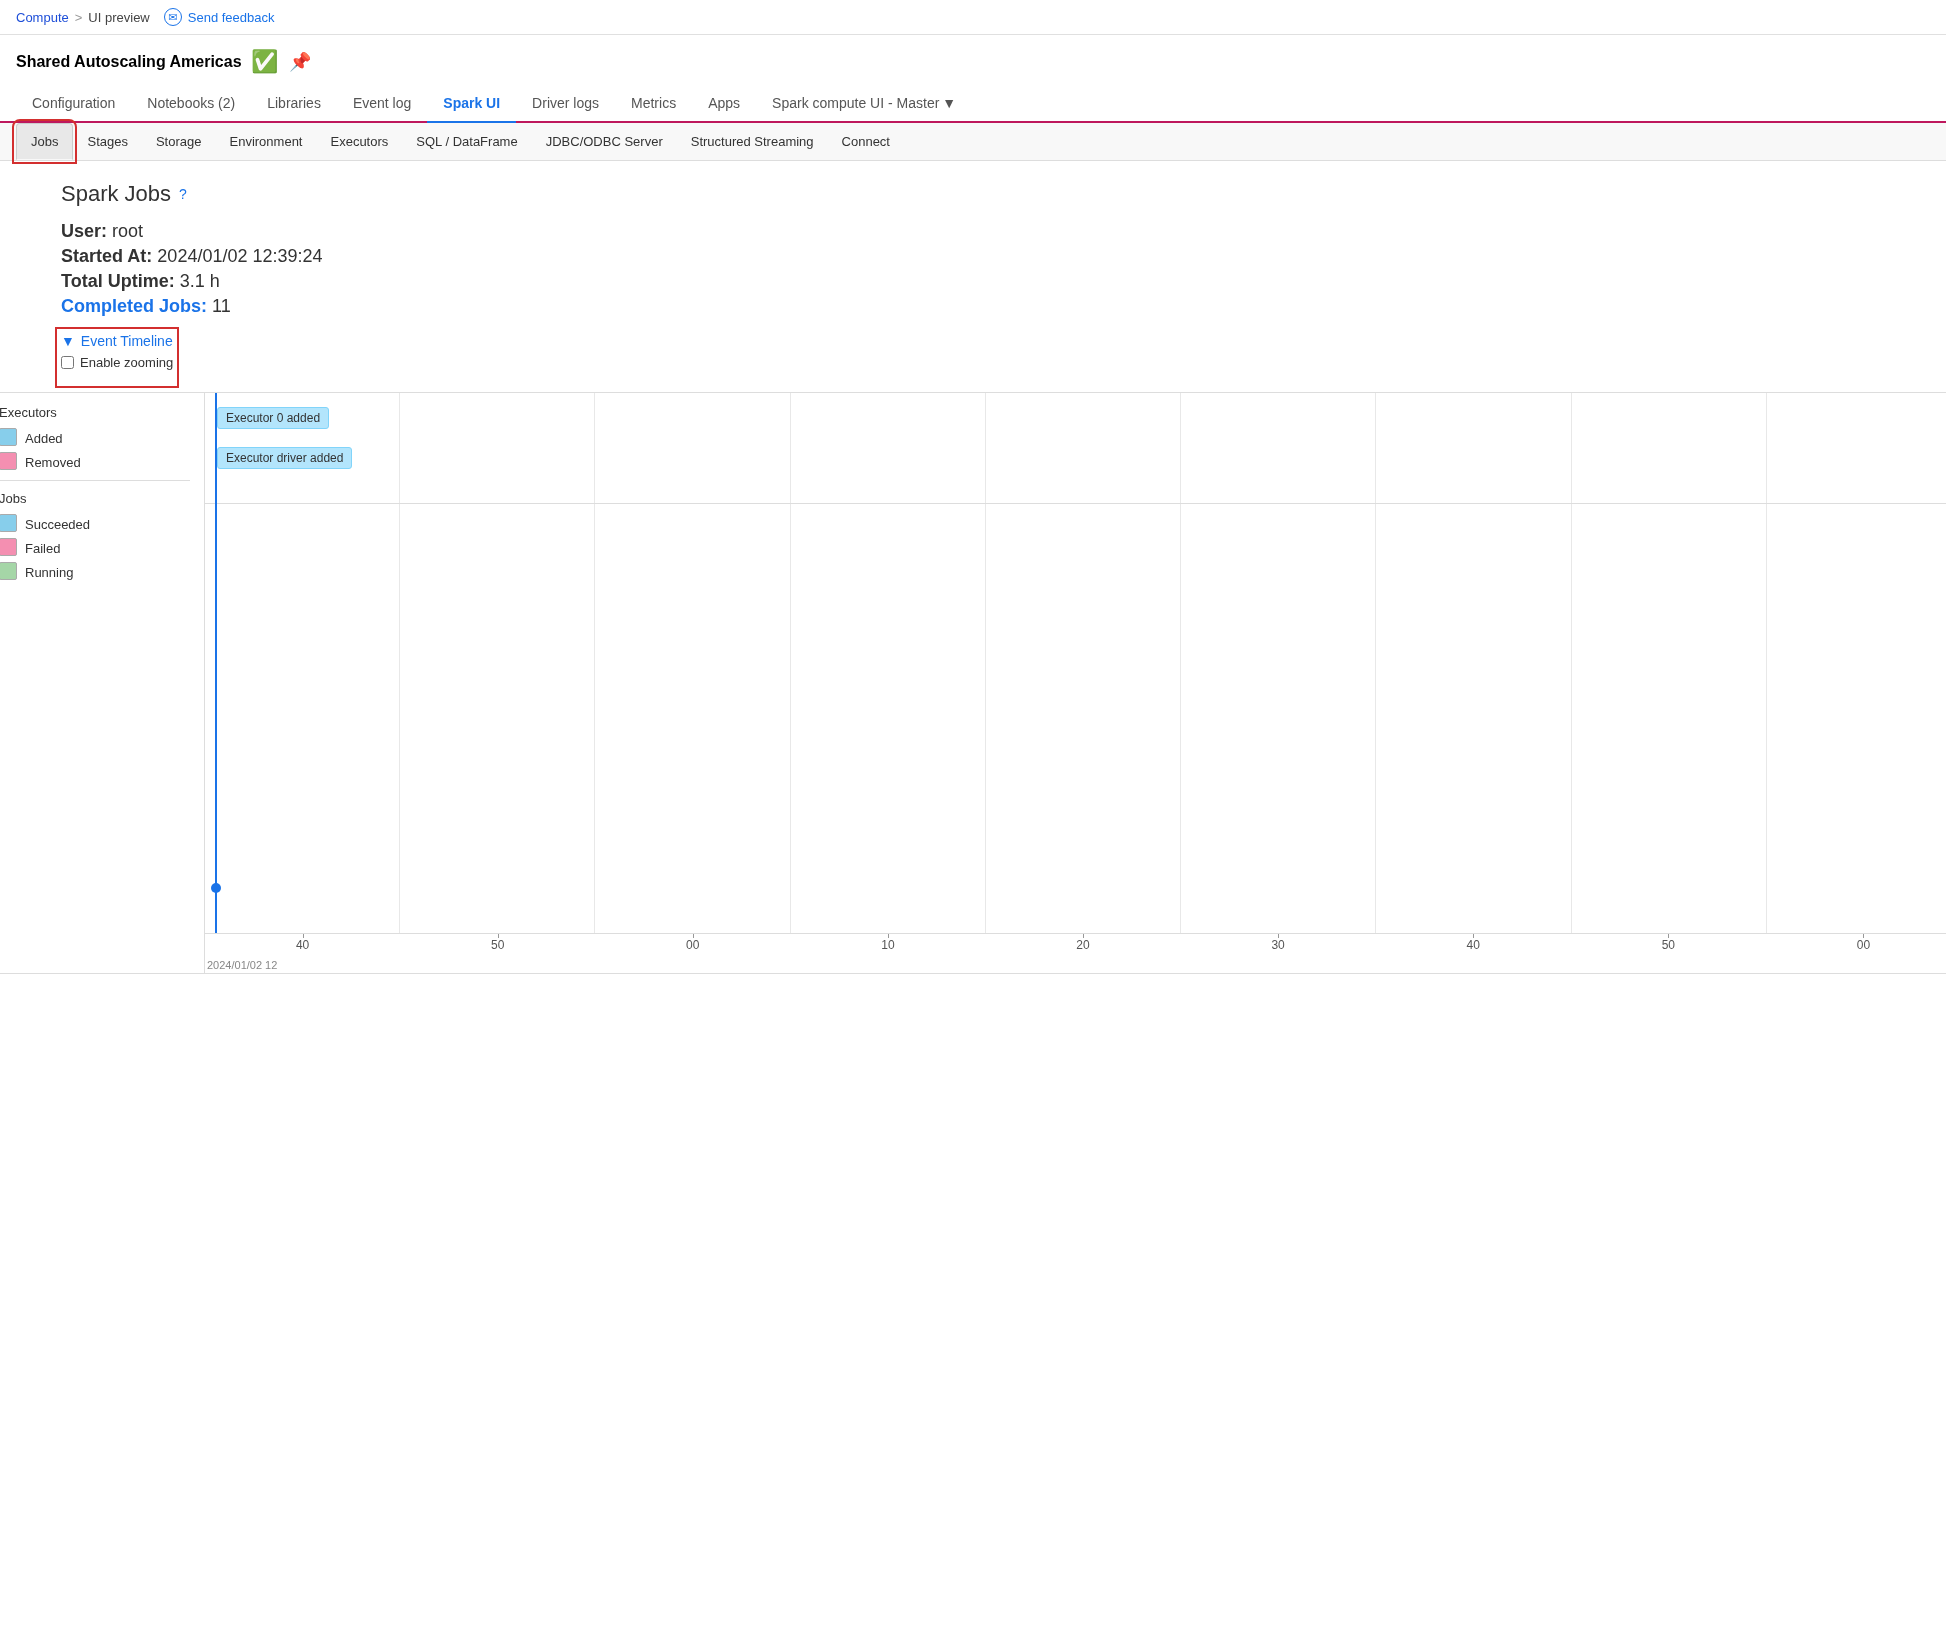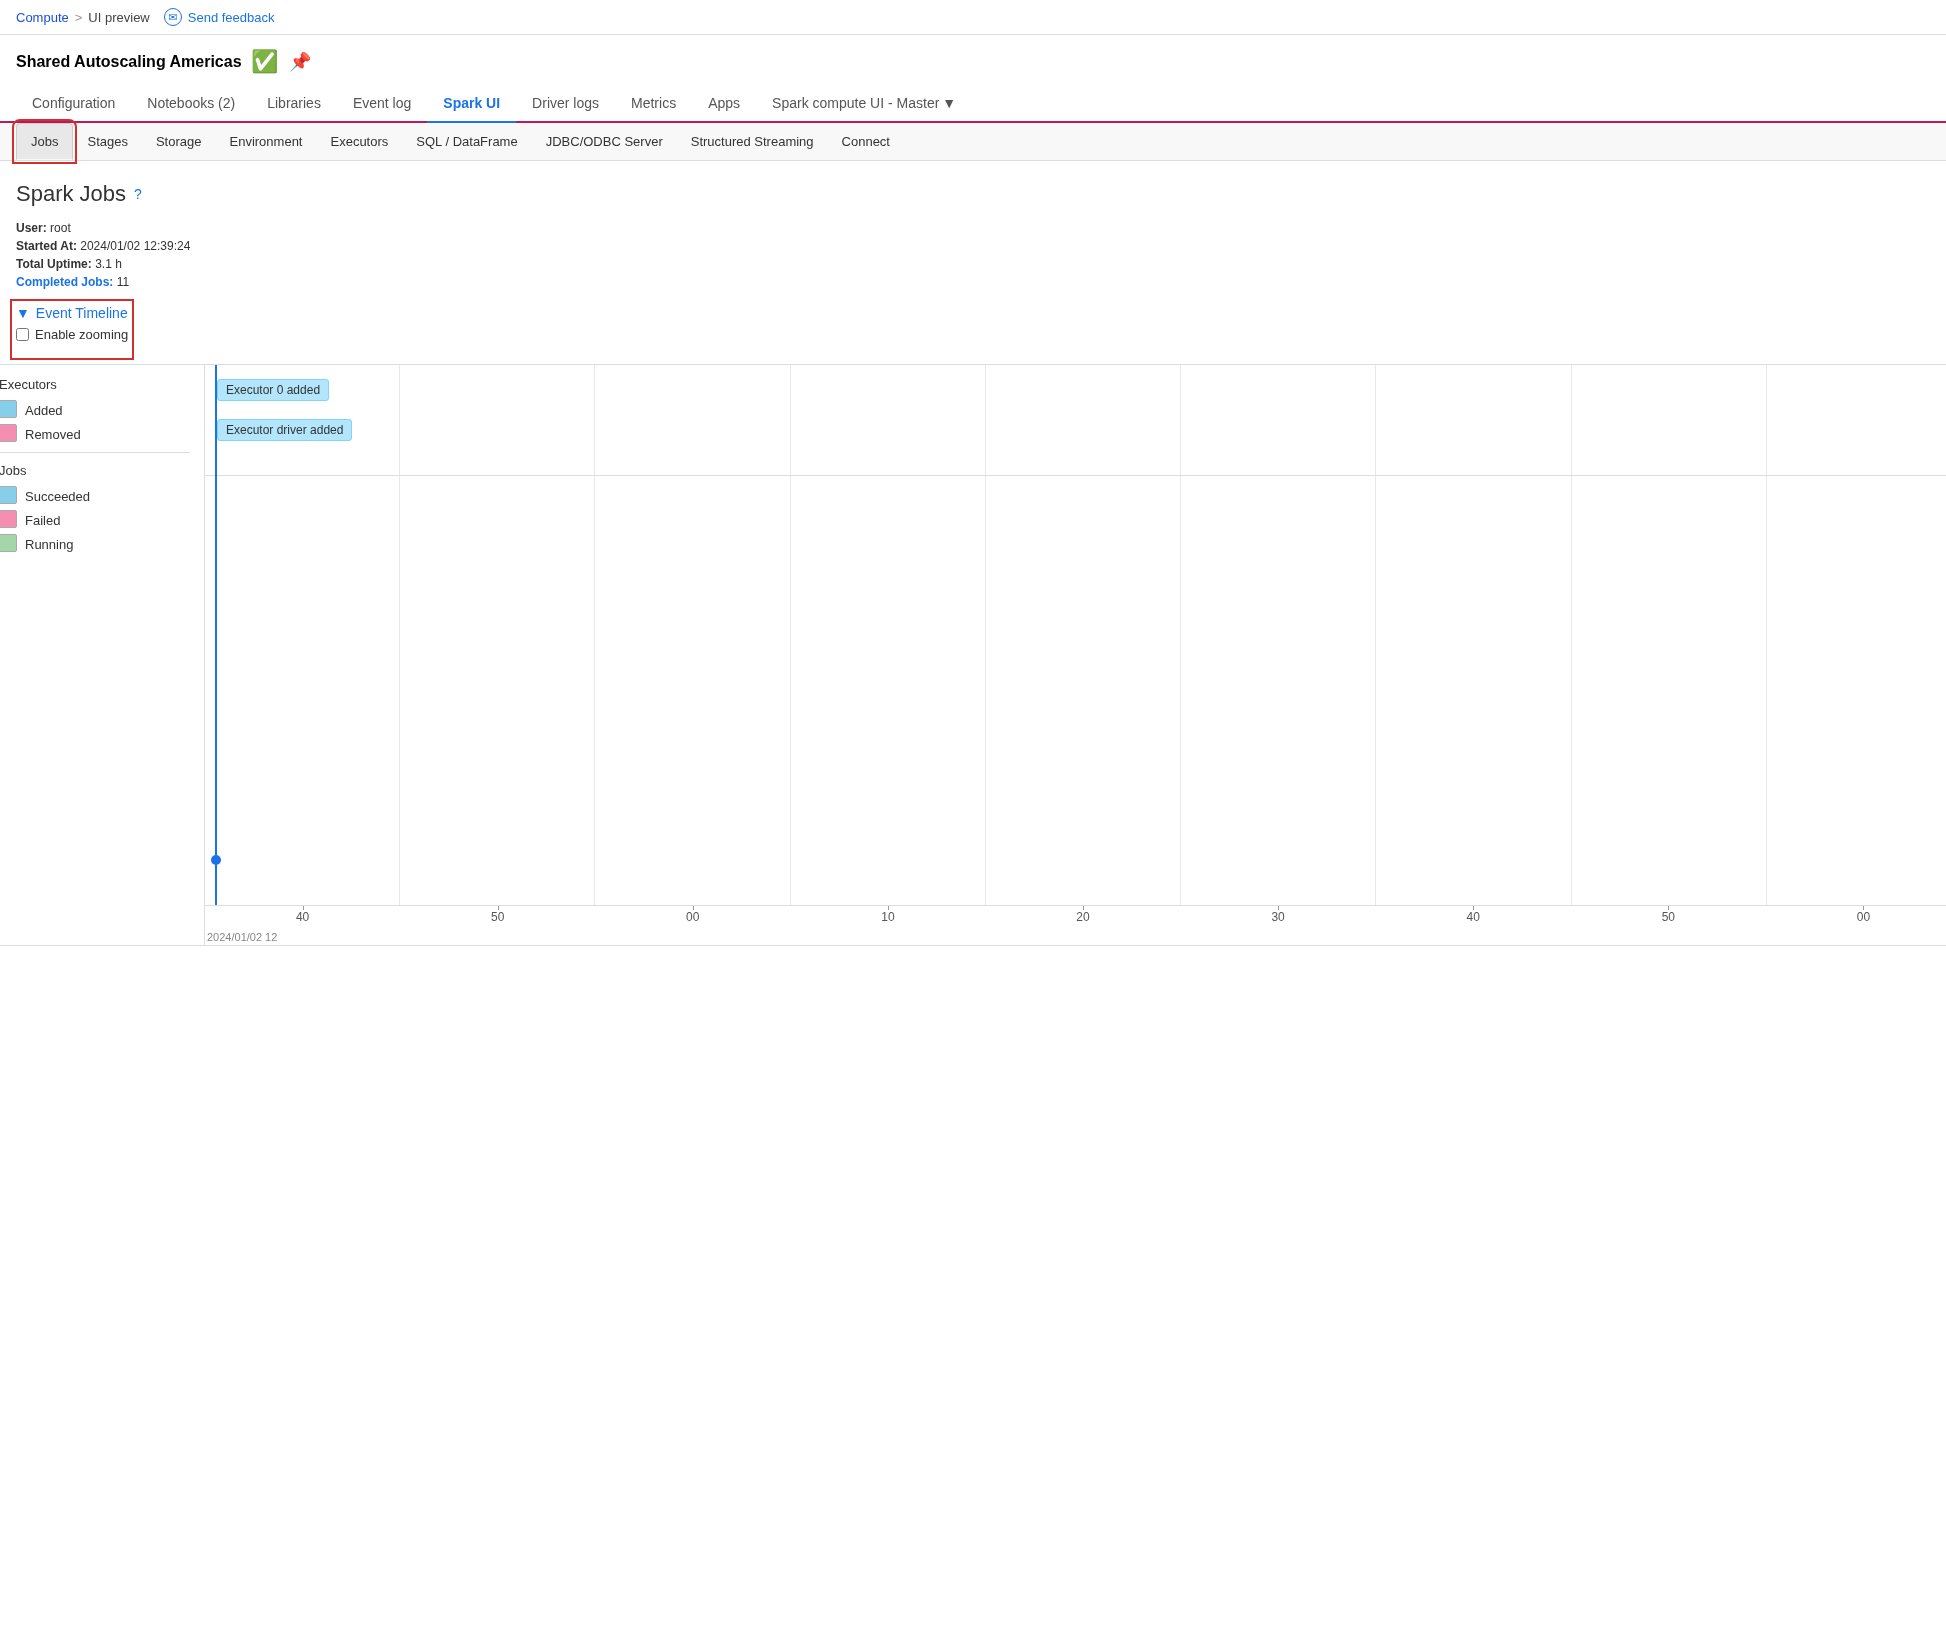--- a/index.html
+++ b/index.html
@@ -55,27 +55,27 @@
     .spark-nav-item.active {
       background: #e8e8e8; border-radius: 4px 4px 0 0;
       border: 1px solid #ccc; border-bottom: 1px solid #f8f8f8;
       font-weight: 500;
     }
     .spark-nav-item.highlighted {
       outline: 2px solid #d32f2f; outline-offset: 2px;
     }
 
     
-    .main-content { padding: 20px 16px 0 16px; }
+    .main-content { padding: 20px 16px 0 16px; margin-left: 45px; }
 
     .section-title { font-size: 22px; font-weight: 400; margin-bottom: 14px; display: flex; align-items: center; gap: 8px; }
     .help-icon { color: #1a73e8; font-size: 14px; cursor: pointer; }
 
     .info-grid { display: flex; flex-direction: column; gap: 4px; margin-bottom: 16px; }
-    .info-row { font-size: 12px; }
+    .info-row { font-size: 18px; }
     .info-label { font-weight: 700; }
     .info-value { font-weight: 400; }
     .info-link { color: #1a73e8; font-weight: 600; cursor: pointer; }
 
     
     .event-timeline-header {
       display: flex; align-items: center; gap: 6px;
       color: #1a73e8; cursor: pointer; font-size: 14px;
       margin-bottom: 6px;
     }

